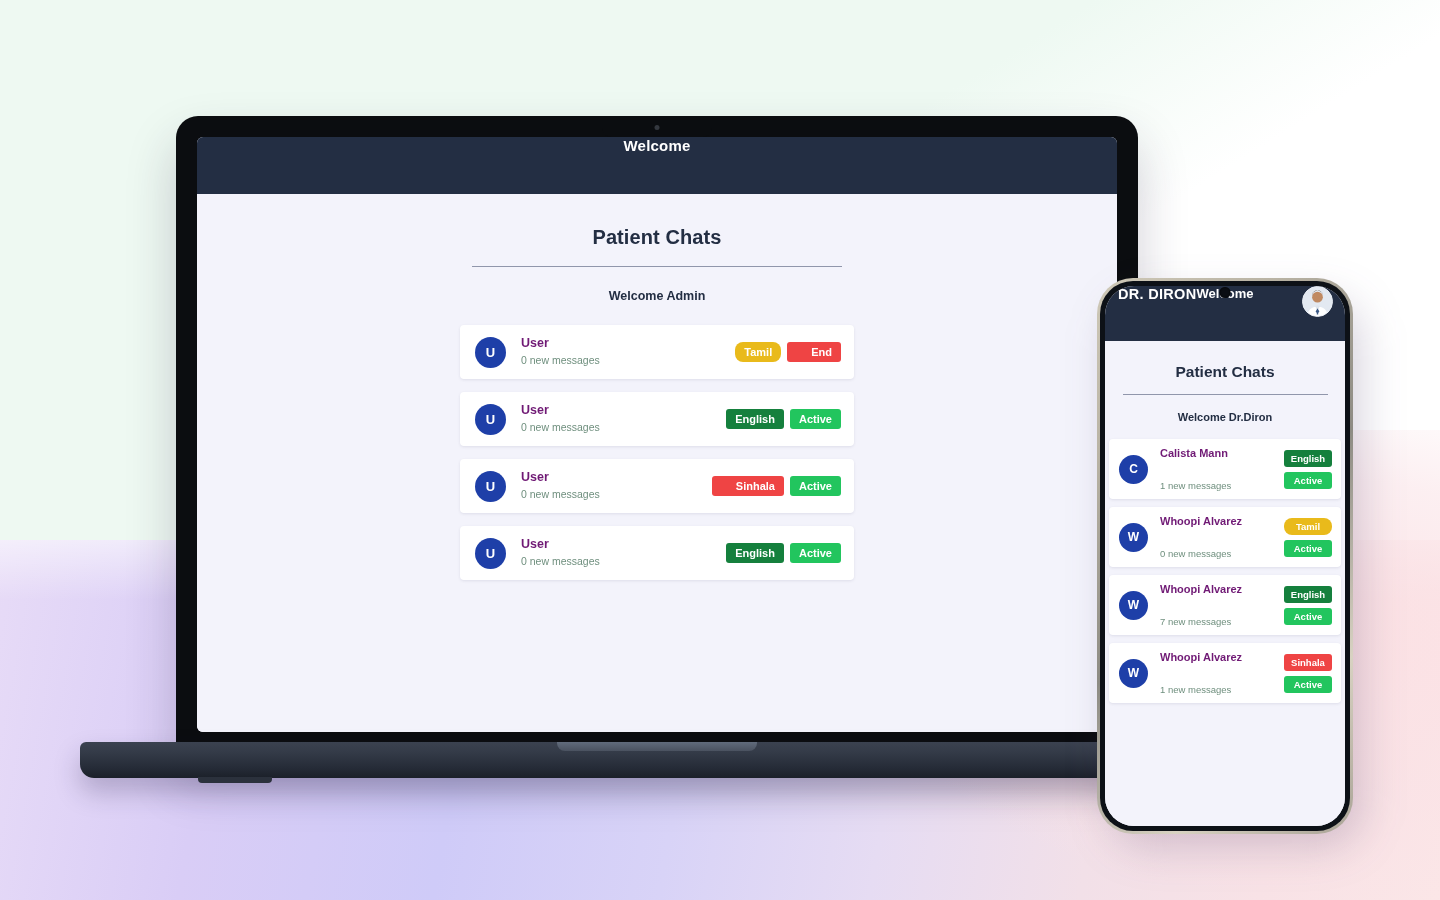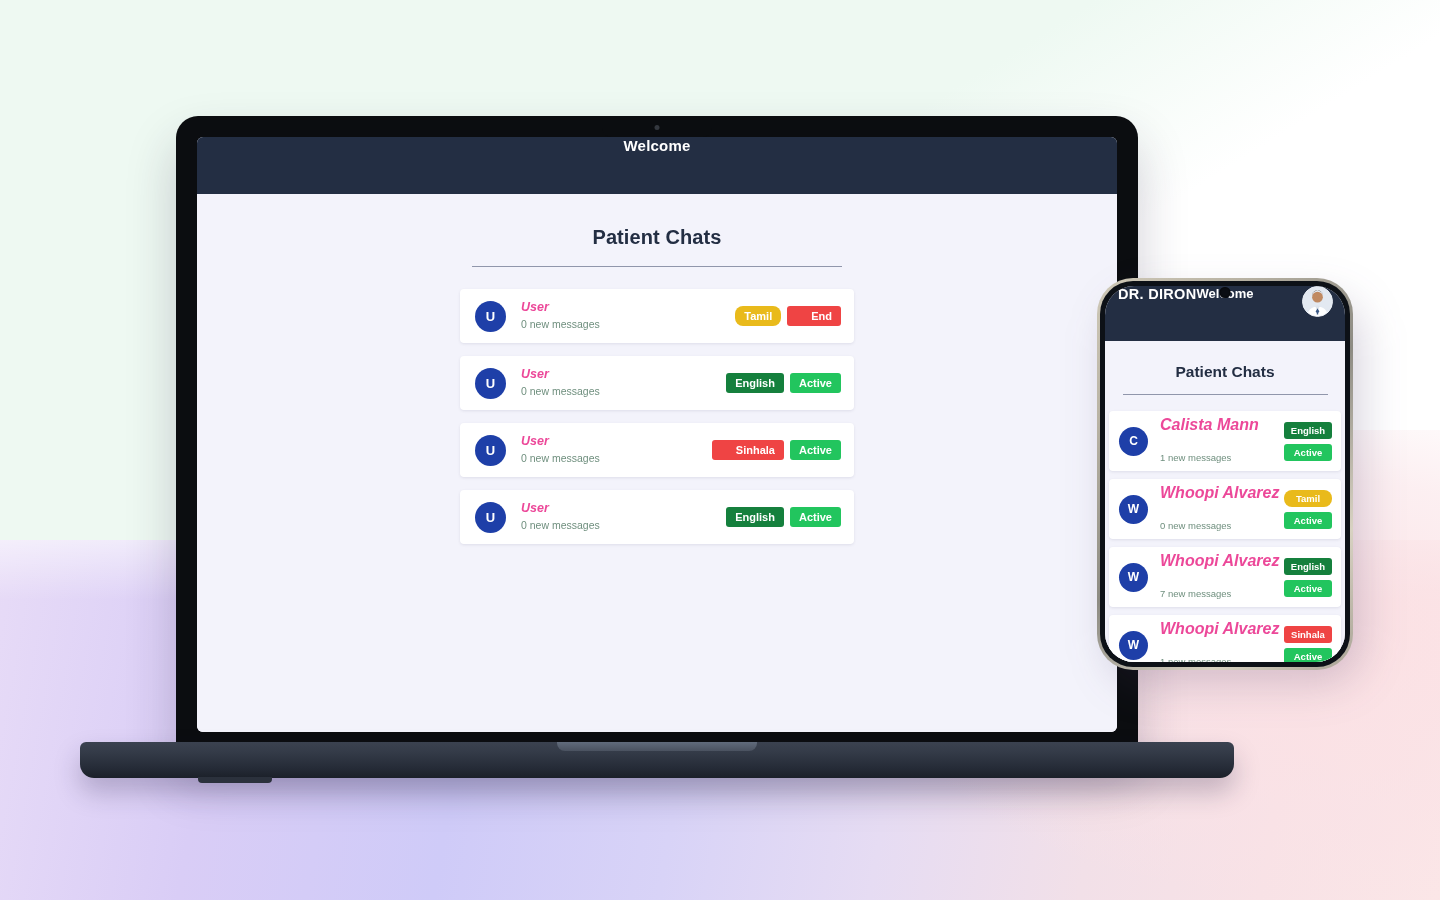--- a/index.html
+++ b/index.html
@@ -159,21 +159,21 @@
     border-radius: 50%;
     background: #1e3fa8;
     color: #ffffff;
     display: flex; align-items: center; justify-content: center;
     font-weight: 600;
     flex: none;
   }
   .lap-avatar { width: 31px; height: 31px; font-size: 13px; }
   .chat-meta { flex: 1; margin-left: 15px; min-width: 0; }
   .chat-name {
-    color: #ec4899; font-weight: 700; font-style: italic;
+    color: #701a75; font-weight: 700;
   }
   .lap-name { font-size: 12.5px; line-height: 15px; }
   .chat-msgs { color: #6f8f7e; }
   .lap-msgs { font-size: 10.5px; line-height: 15px; margin-top: 2px; }
 
   .badges { display: flex; align-items: center; gap: 6px; flex: none; }
   .badge {
     color: #ffffff;
     font-weight: 600;
     text-align: center;
@@ -183,21 +183,21 @@
   .lap-badge { font-size: 11px; padding: 4px 9px; }
   .b-dark   { background: #15803d; }
   .b-green  { background: #22c55e; }
   .b-red    { background: #ef4444; padding-left: 24px; }
   .b-yellow { background: #e9ba1b; border-radius: 8px; }
 
   
   #phone {
     position: absolute;
     left: 1097px; top: 278px;
-    width: 256px; height: 392px;
+    width: 256px; height: 556px;
     z-index: 20;
   }
   .phone-shadow {
     position: absolute; left: 14px; top: 22px; right: -8px; bottom: -12px;
     border-radius: 38px;
     background: rgba(70,50,100,0.22);
     filter: blur(22px);
   }
   .phone-frame {
     position: absolute; inset: 0;
@@ -248,21 +248,21 @@
   .ph-divider { width: 205px; margin: 13px auto 0; }
   .ph-welcome-sub { font-size: 11px; padding-top: 16px; }
   .ph-list { width: 232px; margin: 16px auto 0; }
   .ph-card {
     min-height: 54px;
     margin-bottom: 8px;
     padding: 7px 9px 7px 10px;
   }
   .ph-avatar-circle { width: 29px; height: 29px; font-size: 12px; }
   .ph-meta { margin-left: 12px; }
-  .ph-name { font-size: 16px; line-height: 14px; }
+  .ph-name { font-size: 11px; line-height: 14px; }
   .ph-msgs { font-size: 9.5px; line-height: 13px; margin-top: 19px; }
   .ph-badges {
     display: flex; flex-direction: column; align-items: stretch;
     gap: 5px; flex: none; width: 48px;
   }
   .ph-badge { font-size: 9.5px; padding: 3px 0; }
 
   
   .doc-face { position: absolute; inset: 0; }
 </style>
@@ -280,20 +280,21 @@
     <div class="laptop-lid">
       <div class="laptop-screen">
 
         <div class="app-header lap-header">
           <span class="lap-header-title">Welcome</span>
         </div>
 
         <div class="app-body">
           <div class="page-title lap-title">Patient Chats</div>
           <div class="divider lap-divider"></div>
+          <div class="welcome-sub lap-welcome">Welcome Admin</div>
 
           <div class="lap-list" id="laptop-list">
               <div class="chat-card lap-card">
                 <div class="avatar lap-avatar">U</div>
                 <div class="chat-meta ">
                   <div class="chat-name lap-name">User</div>
                   <div class="chat-msgs lap-msgs">0 new messages</div>
                 </div>
                 <div class="badges">
                   <span class="badge lap-badge b-yellow">Tamil</span>
@@ -365,20 +366,21 @@
                 <path d="M16.6 26.6 20 32l3.4-5.4-3.4-1.6z" fill="#dde4ec"></path>
                 <path d="M19 30h2v8h-2z" fill="#3c5a86"></path>
                 <circle cx="20" cy="33.5" r="2.2" fill="#3c5a86"></circle>
               </svg>
             </div>
           </div>
 
           <div class="app-body">
             <div class="page-title ph-title">Patient Chats</div>
             <div class="divider ph-divider"></div>
+            <div class="welcome-sub ph-welcome-sub">Welcome Dr.Diron</div>
 
             <div class="ph-list" id="phone-list">
                 <div class="chat-card ph-card">
                   <div class="avatar ph-avatar-circle">C</div>
                   <div class="chat-meta ph-meta">
                     <div class="chat-name ph-name">Calista Mann</div>
                     <div class="chat-msgs ph-msgs">1 new messages</div>
                   </div>
                   <div class="ph-badges">
                     <span class="badge ph-badge b-dark">English</span>

